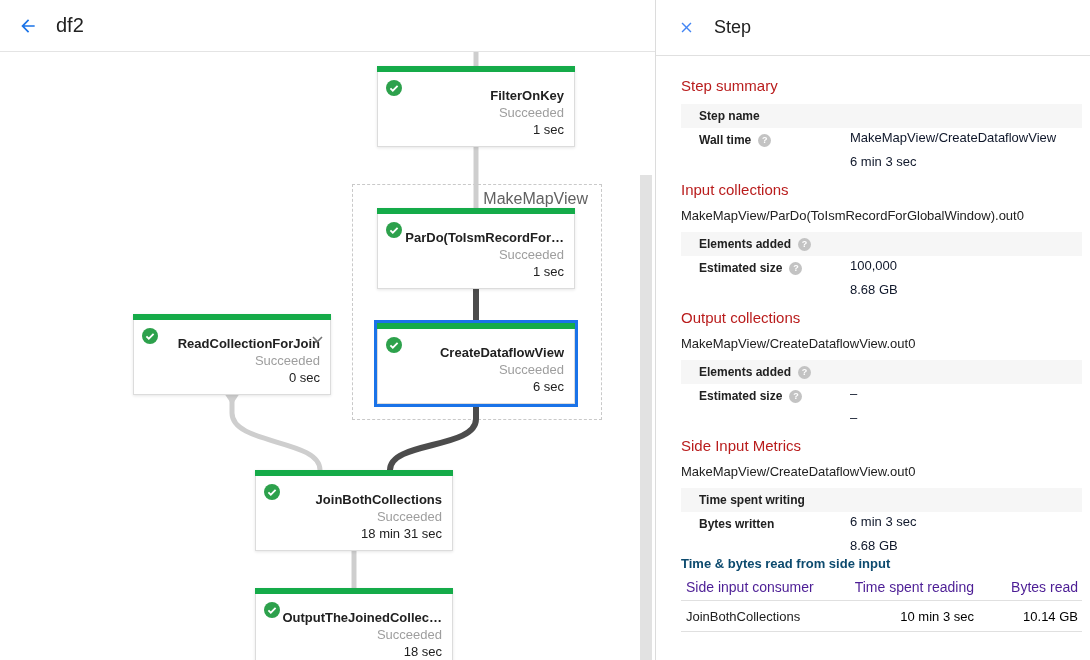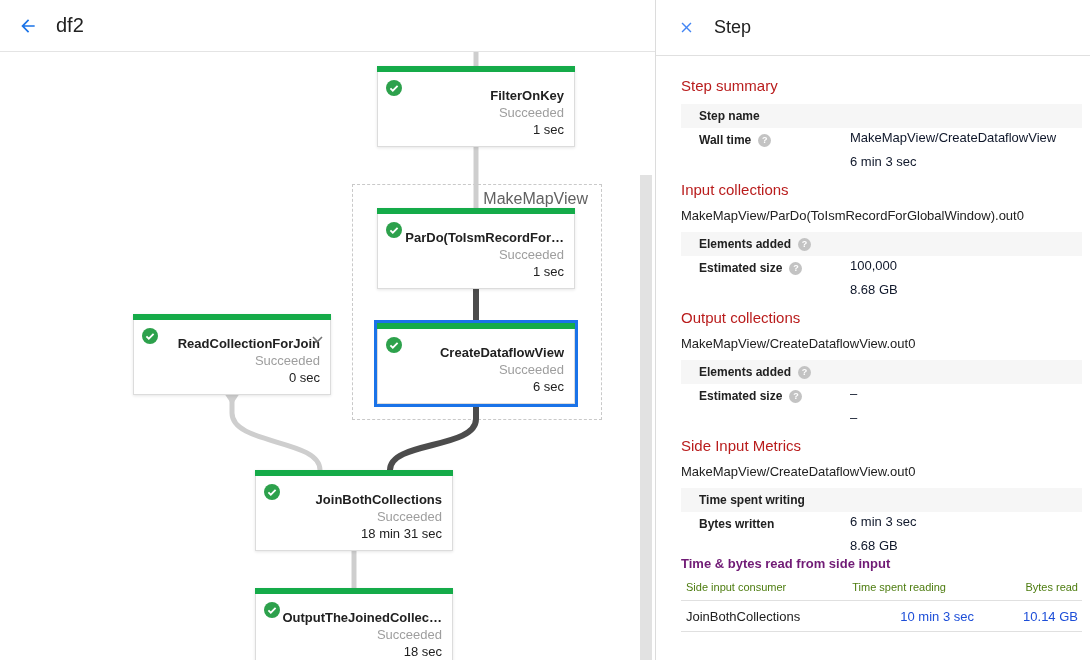--- a/index.html
+++ b/index.html
@@ -55,29 +55,29 @@
   .rows{margin-top:9px;}
   .sec1 .rows{margin-top:10px;}
   .mrow{display:flex;align-items:center;height:24px;padding-left:18px;}
   .mrow.odd{background:var(--row-stripe);}
   .mrow .lbl{width:151px;font-size:12px;font-weight:bold;color:#212121;display:flex;align-items:center;gap:7px;}
   .mrow .val{font-size:13px;color:#0f172a;margin-top:42px;}
   .help{width:13px;height:13px;border-radius:50%;background:#c3c3c3;color:#fff;font-size:9px;font-weight:bold;
         display:inline-flex;align-items:center;justify-content:center;cursor:pointer;flex:none;}
 
   .side-table{margin-top:19px;}
-  .table-heading{font-size:13px;font-weight:bold;color:#701a75;margin-top:20px;}
+  .table-heading{font-size:13px;font-weight:bold;color:#0c4a6e;margin-top:20px;}
   .t-head,.t-row{display:flex;align-items:center;padding:0 0 0 5px;}
-  .t-head{height:27px;margin-top:2px;border-bottom:1px solid #e0e0e0;color:#4d7c0f;font-size:11px;gap:28px;}
+  .t-head{height:27px;margin-top:2px;border-bottom:1px solid #e0e0e0;color:#4c1d95;font-size:14px;}
   .t-row{height:30px;border-bottom:1px solid #e0e0e0;font-size:13px;}
   .c1{flex:1;}
   .c2{width:122px;text-align:right;}
   .c3{width:104px;text-align:right;padding-right:4px;}
   .t-row .c1{color:#212121;}
-  .t-row .c2,.t-row .c3{color:#1d4ed8;}
+  .t-row .c2,.t-row .c3{color:#000000;}
 </style>
 </head>
 <body>
 
 <div class="app">
 
   <div class="graph-area">
 
     <div class="graph-header">
       <div class="back-btn">

